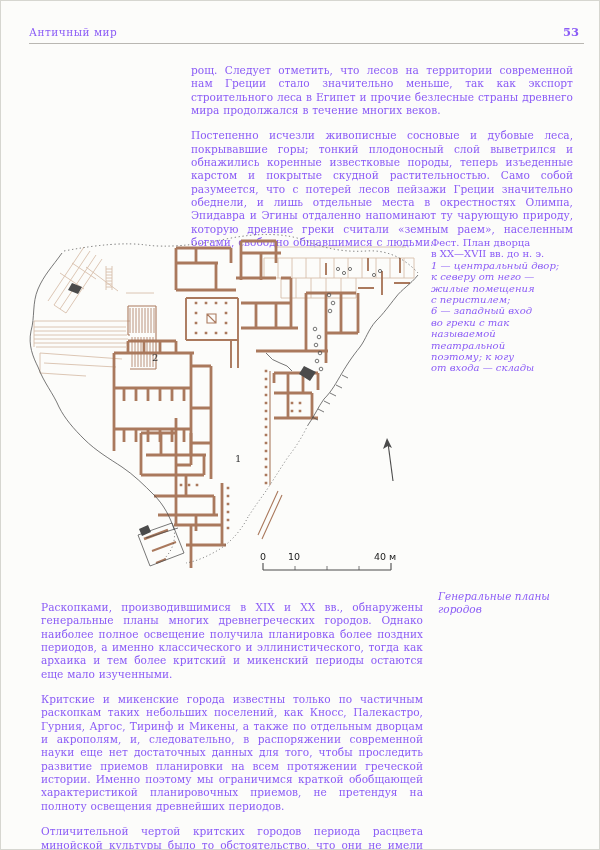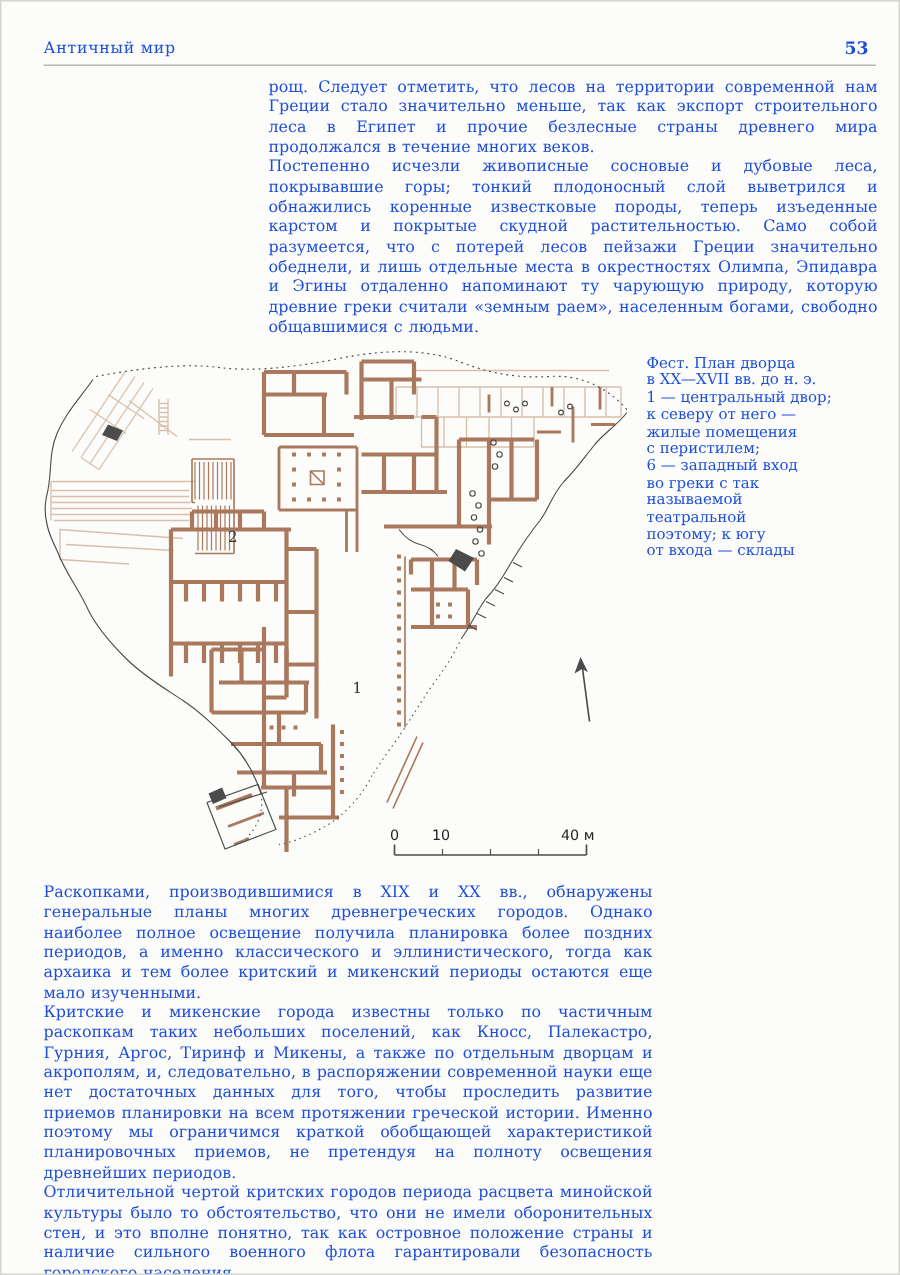--- a/index.html
+++ b/index.html
@@ -1,34 +1,34 @@
 <!DOCTYPE html>
 <html><head>
 <meta charset="utf-8">
 <style>
   html,body{margin:0;padding:0;background:#e9e9e6;}
   #page{
     position:relative;width:600px;height:850px;margin:0 auto;
     background:#fcfcfa;border:1px solid #d6d6d0;box-sizing:border-box;
-    font-family:"DejaVu Serif","Liberation Serif",serif;color:#1d4ed8;
+    font-family:"DejaVu Serif","Liberation Serif",serif;color:#8b5cf6;
     overflow:hidden;
   }
   .hdr-left{position:absolute;left:28px;top:25px;font-size:10.5px;letter-spacing:.5px;}
   .hdr-num{position:absolute;right:20px;top:24px;font-size:11.5px;font-weight:bold;}
   .hdr-rule{position:absolute;left:28px;top:42px;width:555px;height:0;border-top:1px solid #b9b7b2;}
   .col-top{position:absolute;left:178px;top:51px;width:406px;}
   .col-bottom{position:absolute;left:28px;top:588px;width:406px;}
   .para{
     font-size:10.6px;line-height:13.35px;text-align:justify;
-    margin:0;word-spacing:.5px;
+    margin:12px;word-spacing:.5px;
   }
   .figure-wrap{position:absolute;left:25px;top:232px;width:410px;height:352px;}
   .figure-wrap svg{display:block;width:410px;height:352px;}
   .caption{position:absolute;left:430px;top:236px;width:154px;font-size:10px;line-height:11.4px;}
-  .caption .ln{}
+  .caption .ln{font-style:italic;}
   .caption .roman{font-style:normal;}
   .margin-note{position:absolute;left:437px;top:589px;width:150px;font-size:10.5px;line-height:13.4px;font-style:italic;}
   
   .w3{stroke-width:2.8;}
   .w2{stroke-width:1.9;}
   .w1{stroke-width:1.1;}
   .dot{stroke-width:2.6;stroke-linecap:square;}
   .hx{stroke-width:.8;}
   .g1{stroke-width:.9;}
   .k{stroke-width:.75;}
@@ -156,14 +156,18 @@
     <div class="ln">от входа — склады</div>
   </div>
 
   <div class="col-bottom">
     <p class="para">Раскопками, производившимися в XIX и XX вв., обнаружены генеральные планы многих древнегреческих городов. Однако наиболее полное освещение получила планировка более поздних периодов, а именно классического и эллинистического, тогда как архаика и тем более критский и микенский периоды остаются еще мало изученными.</p>
     <p class="para">Критские и микенские города известны только по частичным раскопкам таких небольших поселений, как Кносс, Палекастро, Гурния, Аргос, Тиринф и Микены, а также по отдельным дворцам и акрополям, и, следовательно, в распоряжении современной науки еще нет достаточных данных для того, чтобы проследить развитие приемов планировки на всем протяжении греческой истории. Именно поэтому мы ограничимся краткой обобщающей характеристикой планировочных приемов, не претендуя на полноту освещения древнейших периодов.</p>
     <p class="para">Отличительной чертой критских городов периода расцвета минойской культуры было то обстоятельство, что они не имели оборонительных стен, и это вполне понятно, так как островное положение страны и наличие сильного военного флота гарантировали безопасность городского населения.</p>
 
   </div>
 
+  <div class="margin-note">
+    <div>Генеральные планы</div>
+    <div>городов</div>
+  </div>
 
 </div>
 
 </body></html>

